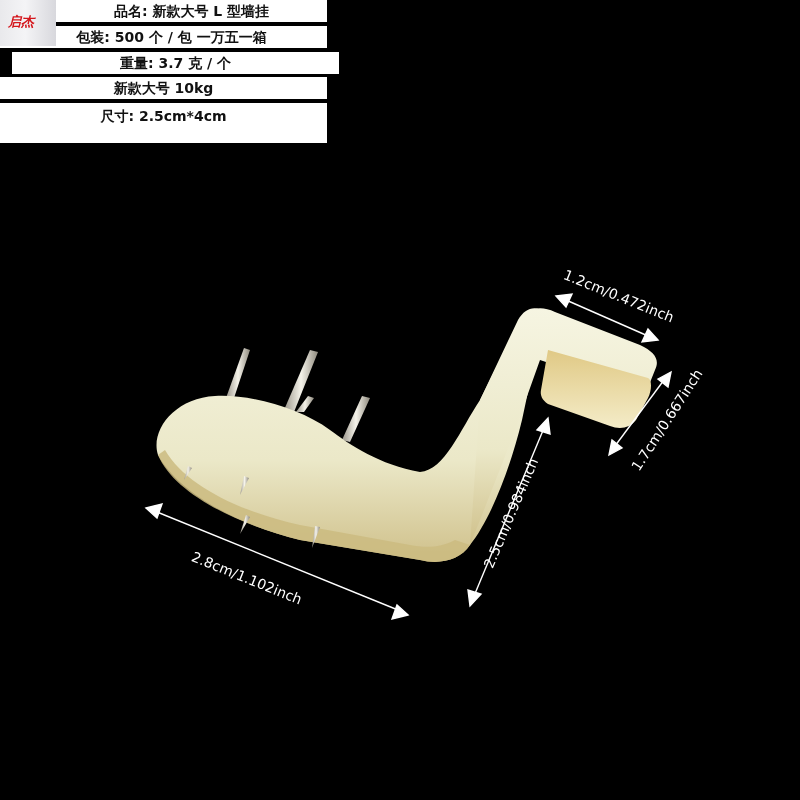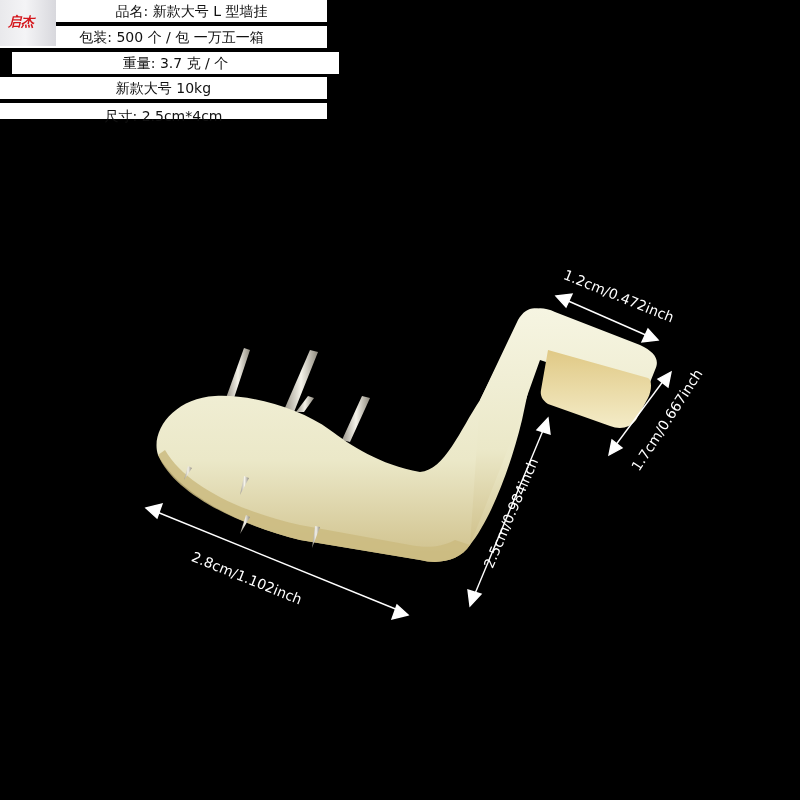--- a/index.html
+++ b/index.html
@@ -1,24 +1,24 @@
 <!DOCTYPE html>
 <html><head>
   <meta charset="utf-8">
   <style>
     html, body { margin:0; padding:0; }
     body { width:800px; height:800px; background:#000; position:relative; overflow:hidden; font-family:"DejaVu Sans", sans-serif; }
     .spec-table { position:absolute; left:0; top:0; width:327px; background:#000; }
     .spec-row { position:absolute; left:0; width:327px; background:#fff; color:#111; font-size:14px; text-align:center; line-height:22px; }
-    .spec-row span { display:block; }
+    .spec-row span { display:block;font-weight:bold; }
     .r0 { top:0; height:22px; }
     .r1 { top:26px; height:22px; }
     .r2 { top:52px; height:22px;margin-left:12px; }
     .r3 { top:77px; height:22px; }
-    .r4 { top:103px; height:16px; line-height:26px; }
+    .r4 { top:103px; height:40px; line-height:26px; }
     .r0 span { padding-left:56px; }
     .r1 span { padding-left:16px; }
     .logo { position:absolute; left:0; top:0; width:56px; height:46px; background:linear-gradient(90deg,#e9e9ec 0%,#f4f4f6 45%,#d8d8dd 100%); z-index:3; }
     .logo span { position:absolute; left:8px; top:13px; font-size:13px; font-weight:bold; color:#d4161c; font-style:italic; letter-spacing:0px; }
     .dim { position:absolute; color:#fff; font-size:14px; white-space:nowrap; transform-origin:center center; }
     svg.product { position:absolute; left:0; top:0; }
   </style>
 </head>
 <body>
 

